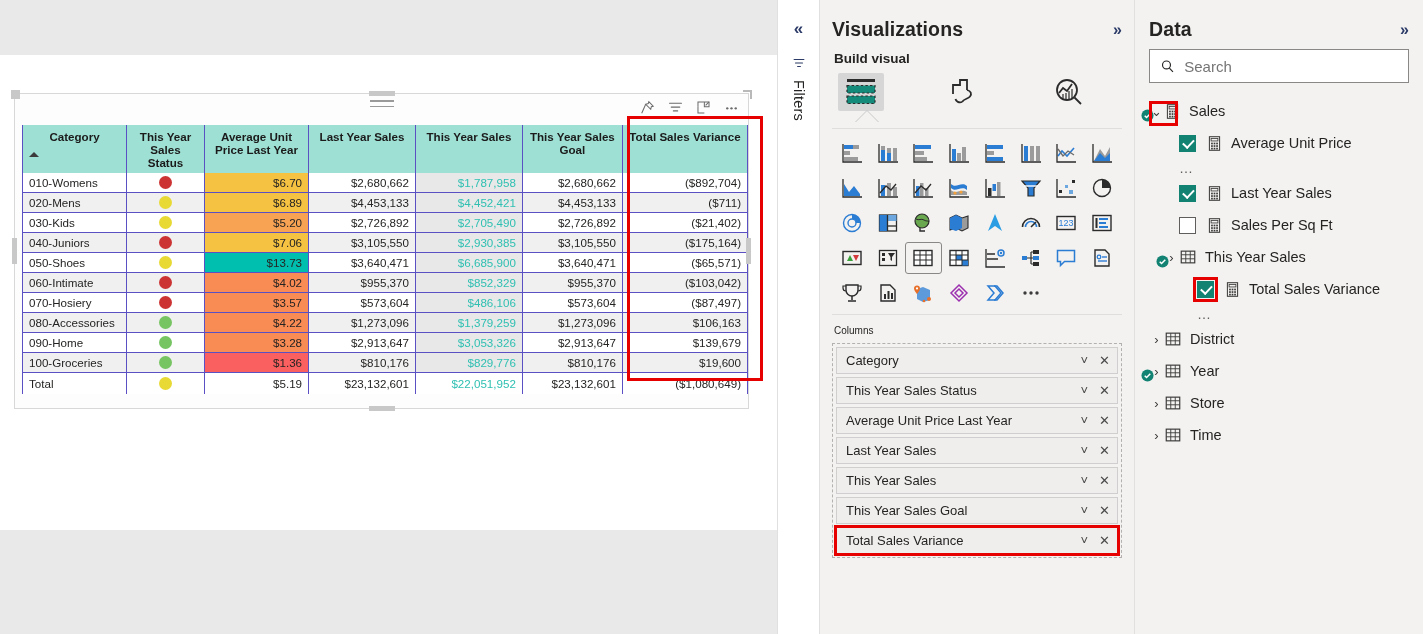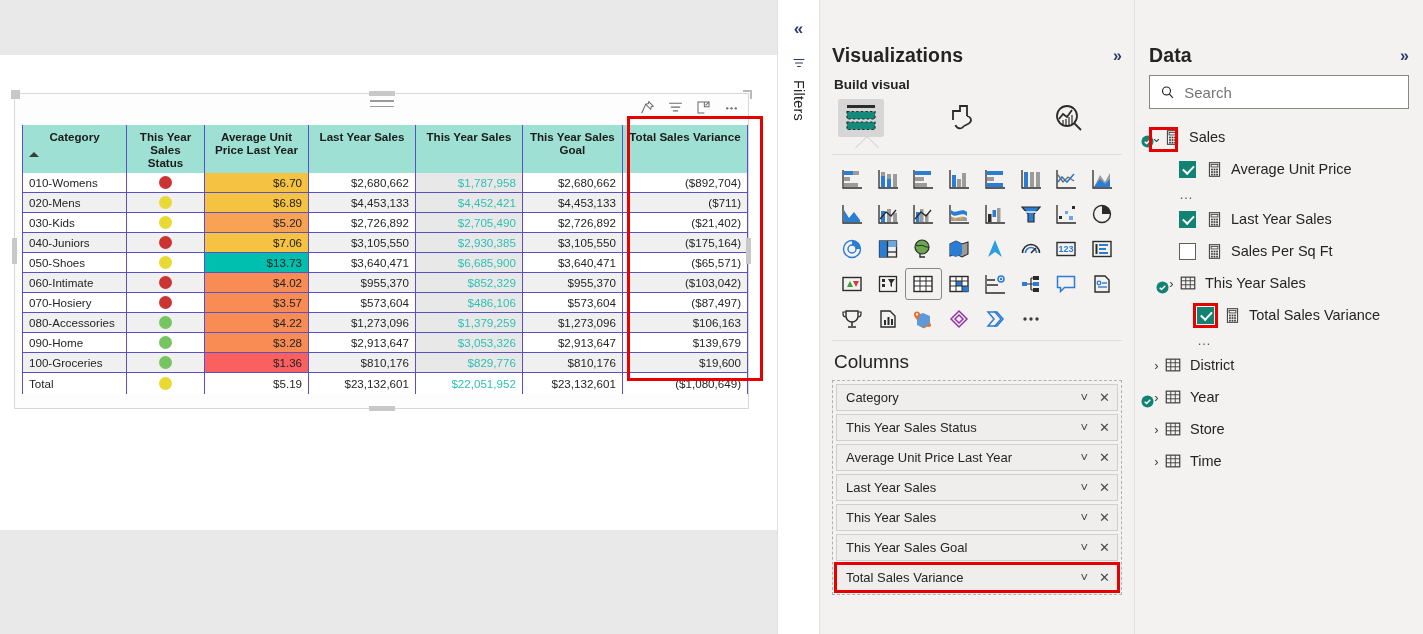--- a/index.html
+++ b/index.html
@@ -144,21 +144,20 @@
   .viz-pane {
     width: 315px; height: 634px;
     background: #f3f2f1;
     border-left: 1px solid #e0e0e0;
     position: relative;
     padding: 0 12px;
   }
   .pane-title-row {
     display:flex; align-items:center; justify-content: space-between;
     padding: 18px 0 6px 0;
-    margin-top: 26px;
   }
   .pane-title { font-size: 19.5px; color: #252423; font-weight: bold; letter-spacing: .1px; }
   .pane-expand { color: #2b3a67; font-size: 16px; font-weight: bold; line-height:1; }
   .build-visual { font-size: 13.5px; color: #252423; font-weight: bold; padding: 4px 0 7px 2px;}
   .build-tabs { display: flex; gap: 58px; padding-left: 6px; position: relative; }
   .build-tab {
     width: 46px; height: 38px; display:flex; align-items:center; justify-content:center;
     border-radius: 2px;
   }
   .build-tab.active { background: #d6d6d6; }
@@ -169,25 +168,24 @@
     filter: drop-shadow(0 -1px 0 #c8c8c8);
   }
   .viz-divider { border-top: 1px solid #dfdedd; margin: 17px 0 0 0; }
   .viz-grid {
     display: grid; grid-template-columns: repeat(8, 1fr);
     row-gap: 5px; padding: 9px 2px 6px 2px;
   }
   .viz-grid .vcell {
     height: 30px; display:flex; align-items:center; justify-content:center;
     border-radius: 2px;
-    font-weight: bold;
   }
   .viz-grid .vcell.sel { outline: 1px solid #8a8886; }
   .sec-divider { border-top: 1px solid #dfdedd; }
-  .columns-label { font-size: 19px; color: #252423; padding: 10px 0 7px 2px; }
+  .columns-label { font-size: 10px; color: #252423; padding: 10px 0 7px 2px; }
   .well {
     border: 1px dashed #b3b0ad;
     padding: 3px 3px;
     display: flex; flex-direction: column; gap: 3px;
     background: #f3f2f1;
   }
   .field-chip {
     background: #efeeed;
     border: 1px solid #d0cece;
     height: 27px;

